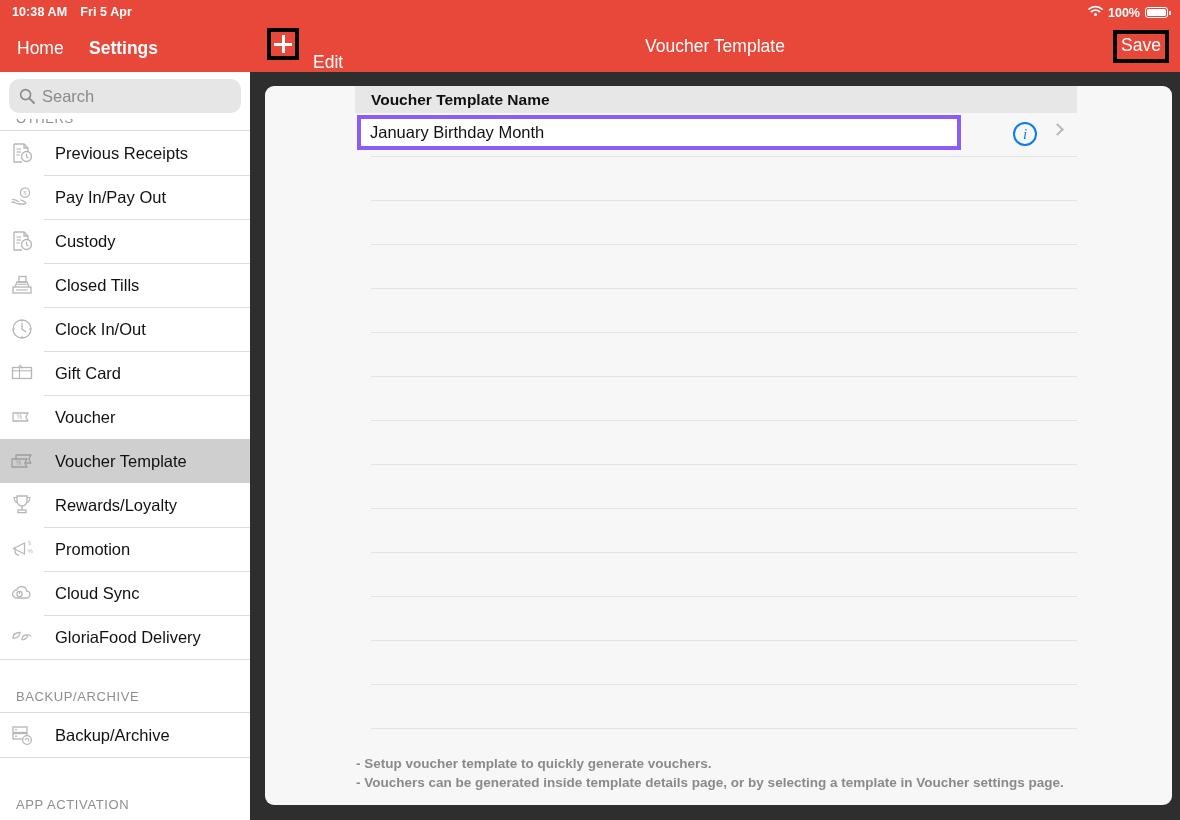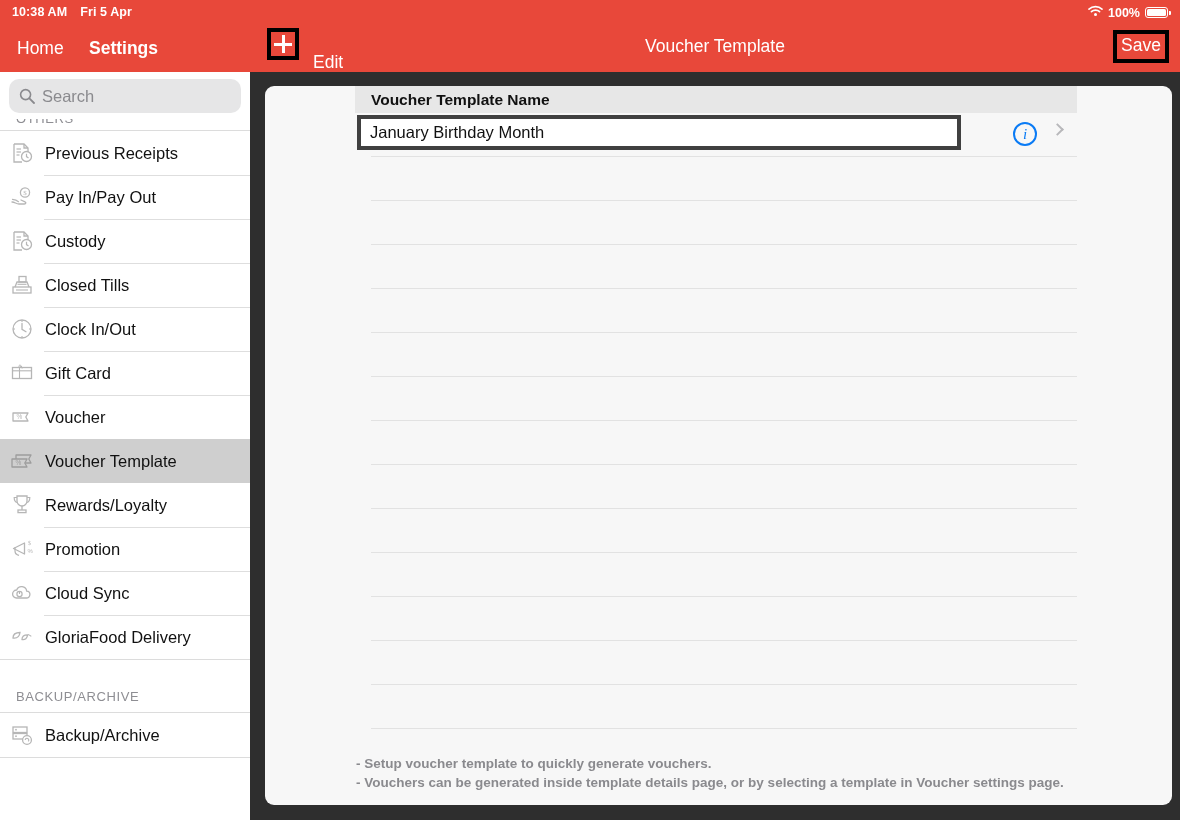--- a/index.html
+++ b/index.html
@@ -57,21 +57,21 @@
     height: 44px; display: flex; align-items: center;
     padding-left: 10px; position: relative; background: #fff;
   }
   .s-item.sel { background: #cfcfcf; }
   .s-item + .s-item::before {
     content: ""; position: absolute; left: 44px; right: 0; top: 0;
     height: 1px; background: #dedede;
   }
   .s-item.sel::before, .s-item.sel + .s-item::before { background: transparent; }
   .s-ico { width: 34px; flex: 0 0 34px; line-height: 0; text-align: left; }
-  .s-lab { font-size: 16.5px; color: #111; margin-left: 1px; }
+  .s-lab { font-size: 16.5px; color: #111; margin-left: 11px; }
 
   .s-group-hdr {
     height: 52px; display: flex; align-items: flex-end;
     padding: 0 0 8px 16px; font-size: 13px; color: #8e8e93;
     letter-spacing: .6px; background: #fff;
   }
   .s-group-hdr.tall { height: 62px; }
   .hair { height: 1px; background: #dcdcdc; }
 
   
@@ -141,21 +141,21 @@
   }
   .sect-hdr span { font-size: 15.5px; color: #111; font-weight: bold; }
 
   .name-row {
     position: absolute; left: 90px; top: 27px;
     width: 722px; height: 44px;
   }
   .name-hl {
     position: absolute; left: 2px; top: 2px;
     width: 604px; height: 35px;
-    border: 4px solid #404040; background: #fff;
+    border: 4px solid #8b5cf6; background: #fff;
     display: flex; align-items: center; padding-left: 9px;
   }
   .name-hl span { font-size: 16.5px; color: #111; }
   .info-ico {
     position: absolute; left: 658px; top: 9px;
     width: 24px; height: 24px; border: 2px solid #0a7bf5;
     border-radius: 50%; color: #0a7bf5; font-size: 15px;
     font-family: "Liberation Serif", serif; font-style: italic;
     display: flex; align-items: center; justify-content: center;
   }
@@ -377,20 +377,21 @@
             <circle cx="6" cy="6.7" r=".9" fill="#b6b6b6"></circle>
             <circle cx="6" cy="13.2" r=".9" fill="#b6b6b6"></circle>
             <circle cx="17" cy="17" r="4.4" fill="#fff" stroke="#b6b6b6" stroke-width="1.3"></circle>
             <path d="M15.2 17a1.8 1.8 0 113 1.4" fill="none" stroke="#b6b6b6" stroke-width="1.1"></path>
           </svg>
       </span>
       <span class="s-lab">Backup/Archive</span>
     </div>
 
     <div class="hair"></div>
+    <div class="s-group-hdr tall">APP ACTIVATION</div>
 
   </div>
 
   <div id="right">
 
     <div class="topbar">
       <div class="status-right">
         <span>
           <svg width="15" height="12" viewBox="0 0 15 12">
               <path d="M1 4.2a9.5 9.5 0 0113 0" fill="none" stroke="#fff" stroke-width="1.6" stroke-linecap="round"></path>

